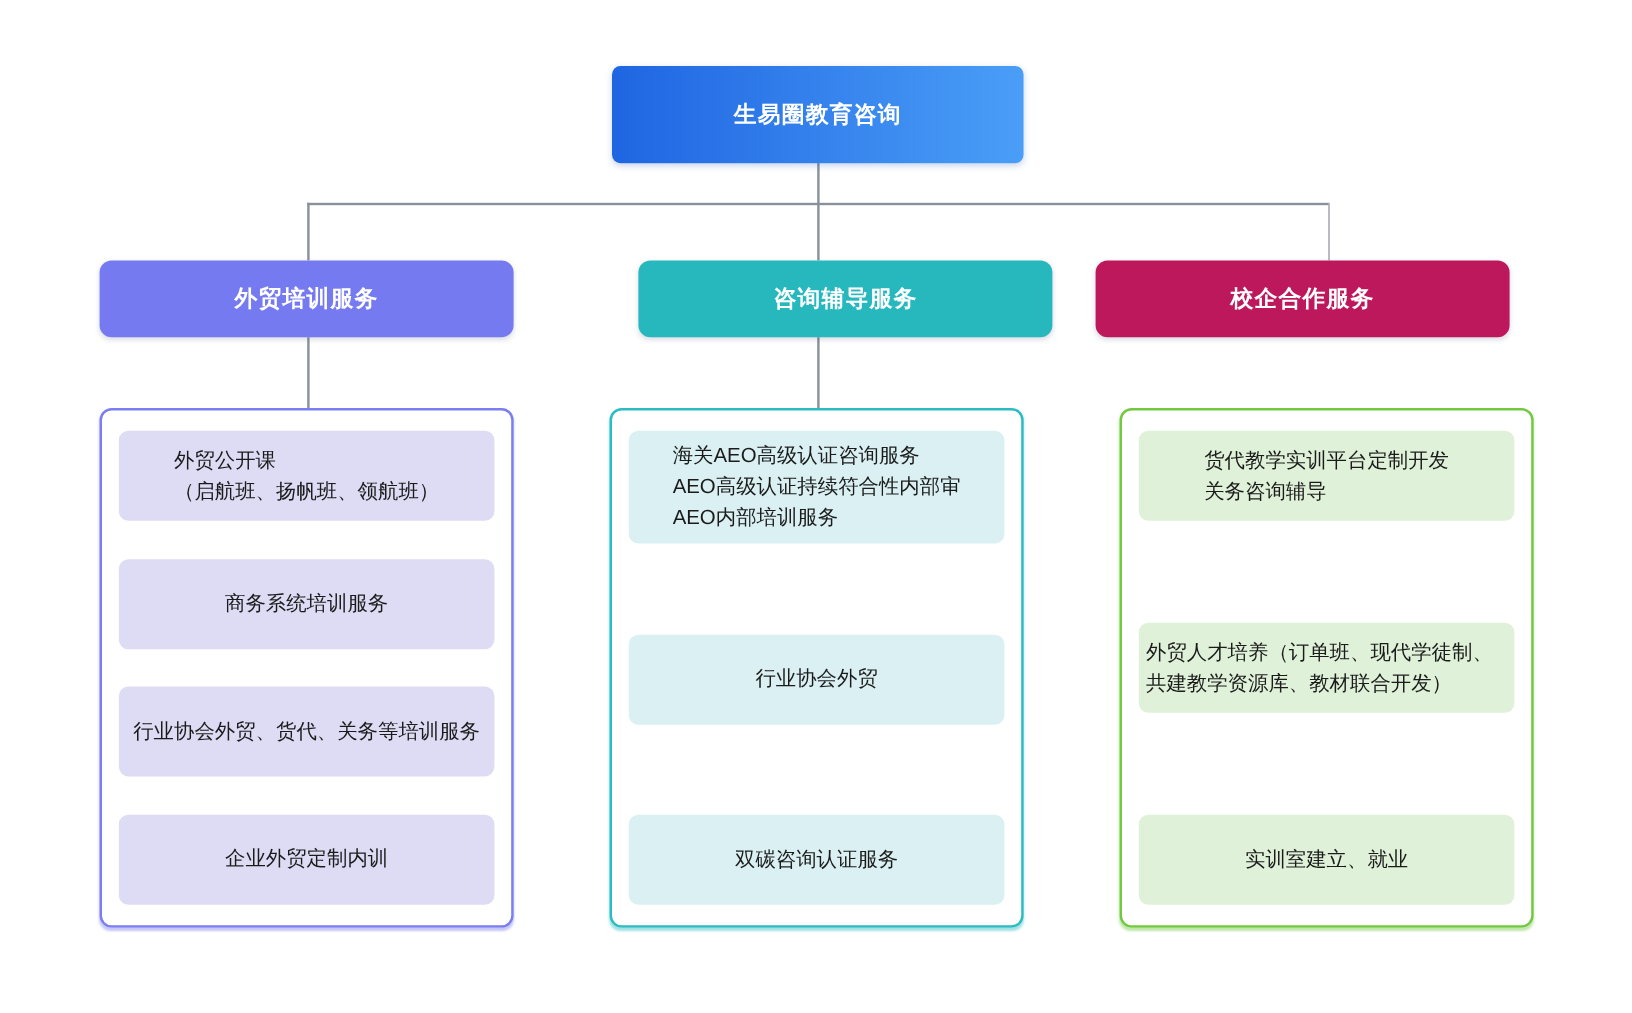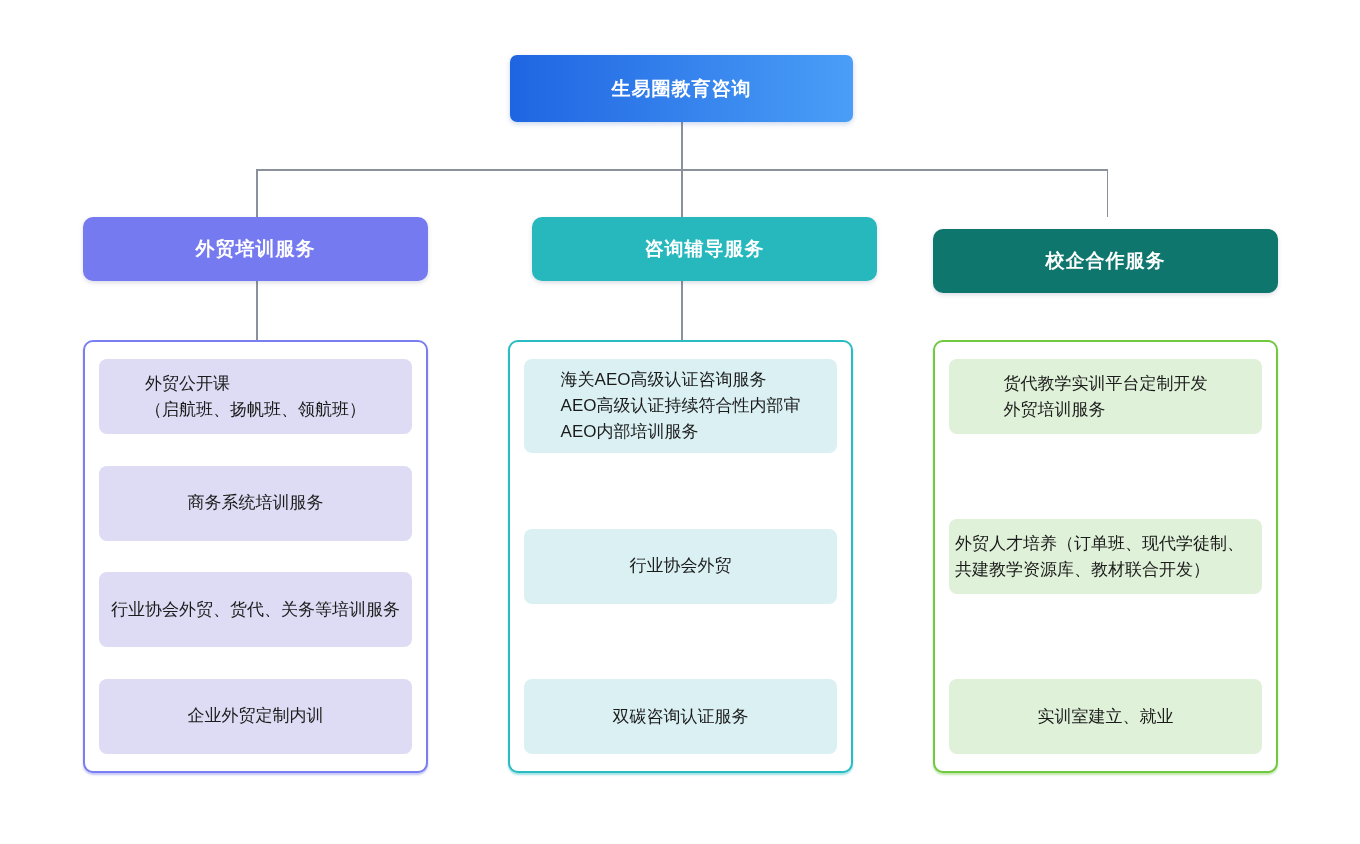--- a/index.html
+++ b/index.html
@@ -17,42 +17,42 @@
   }
 
   
   .line-v { position: absolute; width: 1.5px; background: #8a919b; }
   .line-h { position: absolute; height: 1.5px; background: #8a919b; }
 
   
   .root-node {
     position: absolute;
     left: 510px; top: 55px;
-    width: 343px; height: 67px;
+    width: 343px; height: 81px;
     border-radius: 7px;
     background: linear-gradient(90deg, #1f65e2 0%, #4a9ef7 100%);
     display: flex; align-items: center; justify-content: center;
     color: #ffffff; font-size: 19px; font-weight: bold;
     letter-spacing: 1px;
     box-shadow: 0 2px 5px rgba(40, 90, 180, 0.25);
   }
 
   
   .branch-header {
     position: absolute;
     top: 217px; height: 64px; width: 345px;
     border-radius: 10px;
     display: flex; align-items: center; justify-content: center;
     color: #ffffff; font-size: 19px; font-weight: bold;
     letter-spacing: 1px;
     box-shadow: 0 2px 4px rgba(60, 70, 110, 0.18);
   }
   .branch-header.b1 { left: 83px;  background: #767af0; }
   .branch-header.b2 { left: 532px; background: #27b8be; }
-  .branch-header.b3 { left: 933px; background: #0f766e; margin-top: 12px; }
+  .branch-header.b3 { left: 913px; background: #be185d; }
 
   
   .branch-box {
     position: absolute;
     top: 340px; height: 433px; width: 345px;
     border-radius: 10px;
     background: #ffffff;
     border: 2px solid;
     padding: 17px 14px;
     display: flex; flex-direction: column;
@@ -114,18 +114,18 @@
   <div class="branch-box b2">
     <div class="leaf-item">海关AEO高级认证咨询服务
 AEO高级认证持续符合性内部审
 AEO内部培训服务</div>
     <div class="leaf-item">行业协会外贸</div>
     <div class="leaf-item">双碳咨询认证服务</div>
   </div>
 
   <div class="branch-box b3">
     <div class="leaf-item">货代教学实训平台定制开发
-外贸培训服务</div>
+关务咨询辅导</div>
     <div class="leaf-item">外贸人才培养（订单班、现代学徒制、共建教学资源库、教材联合开发）</div>
     <div class="leaf-item">实训室建立、就业</div>
   </div>
 
 </div>
 
 </body></html>

